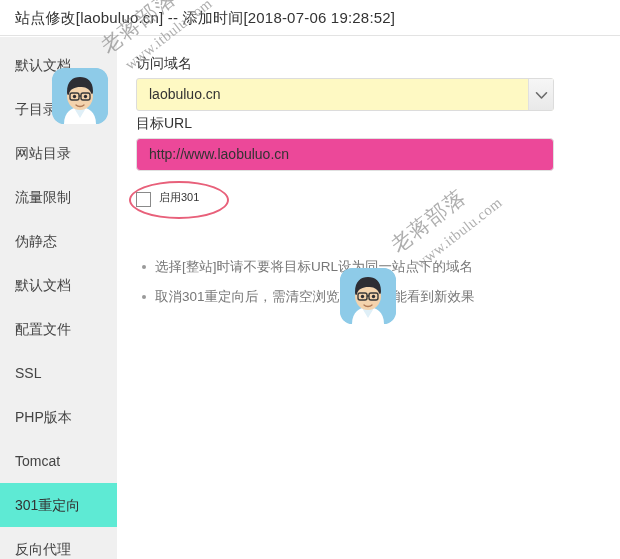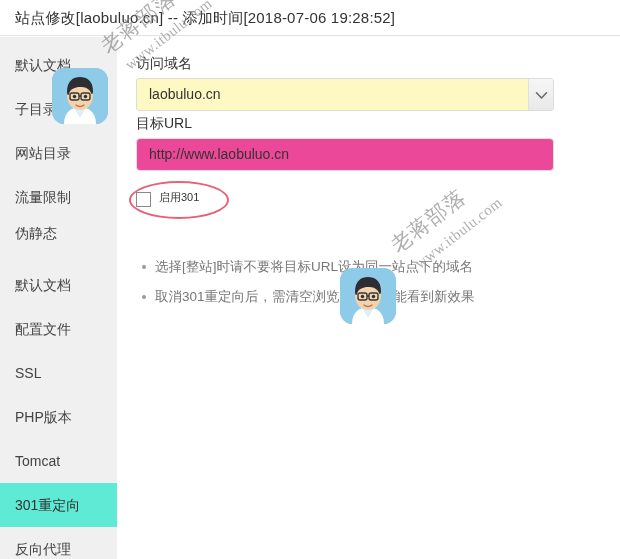--- a/index.html
+++ b/index.html
@@ -229,21 +229,21 @@
 
 <div class="titlebar">
   <div class="titlebar-text">站点修改[laobuluo.cn] -- 添加时间[2018-07-06 19:28:52]</div>
 </div>
 
 <div class="sidebar">
   <div class="sidebar-item" style="top:6px"><span>默认文档</span></div>
   <div class="sidebar-item" style="top:50px"><span>子目录</span></div>
   <div class="sidebar-item" style="top:94px"><span>网站目录</span></div>
   <div class="sidebar-item" style="top:138px"><span>流量限制</span></div>
-  <div class="sidebar-item" style="top:174px"><span>伪静态</span></div>
+  <div class="sidebar-item" style="top:182px"><span>伪静态</span></div>
   <div class="sidebar-item" style="top:226px"><span>默认文档</span></div>
   <div class="sidebar-item" style="top:270px"><span>配置文件</span></div>
   <div class="sidebar-item" style="top:314px"><span>SSL</span></div>
   <div class="sidebar-item" style="top:358px"><span>PHP版本</span></div>
   <div class="sidebar-item" style="top:402px"><span>Tomcat</span></div>
   <div class="sidebar-item active" style="top:446px"><span>301重定向</span></div>
   <div class="sidebar-item" style="top:490px"><span>反向代理</span></div>
 </div>
 
 <div class="content">

